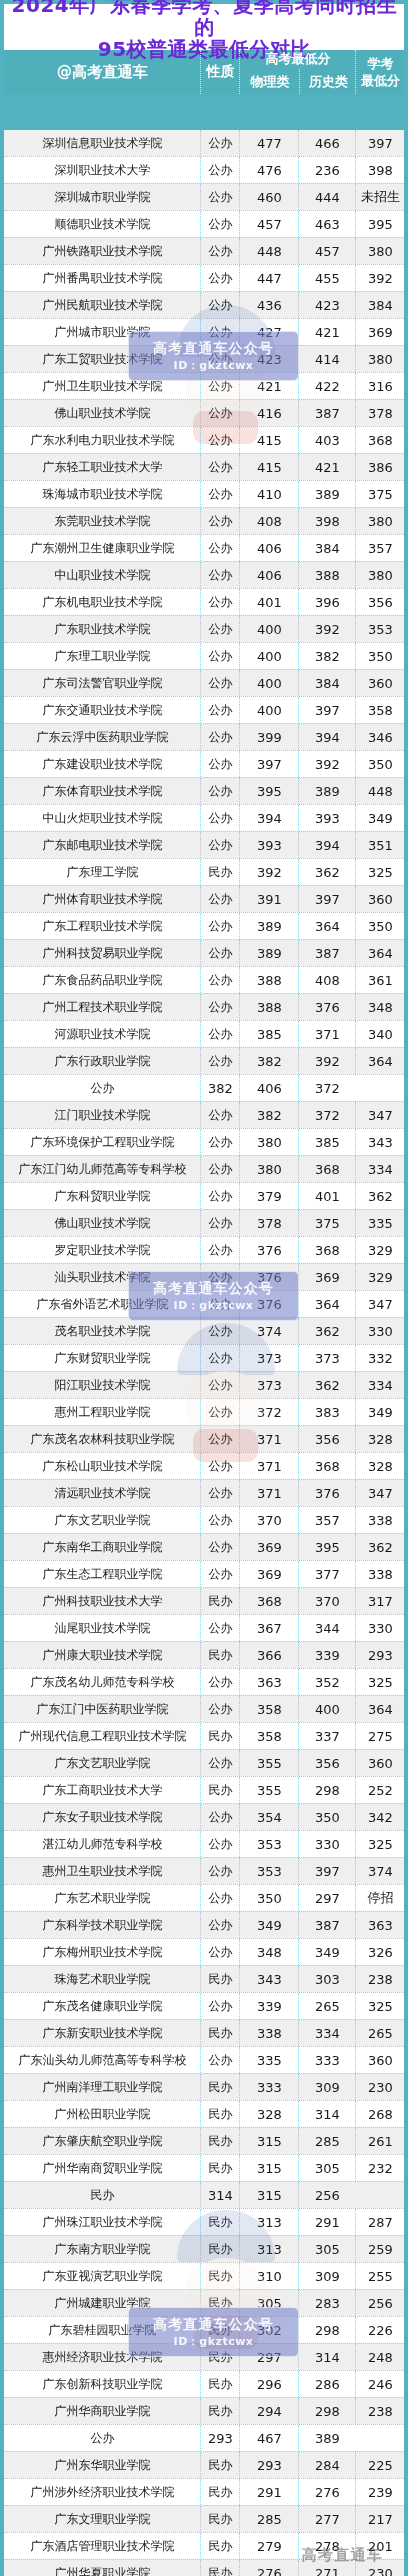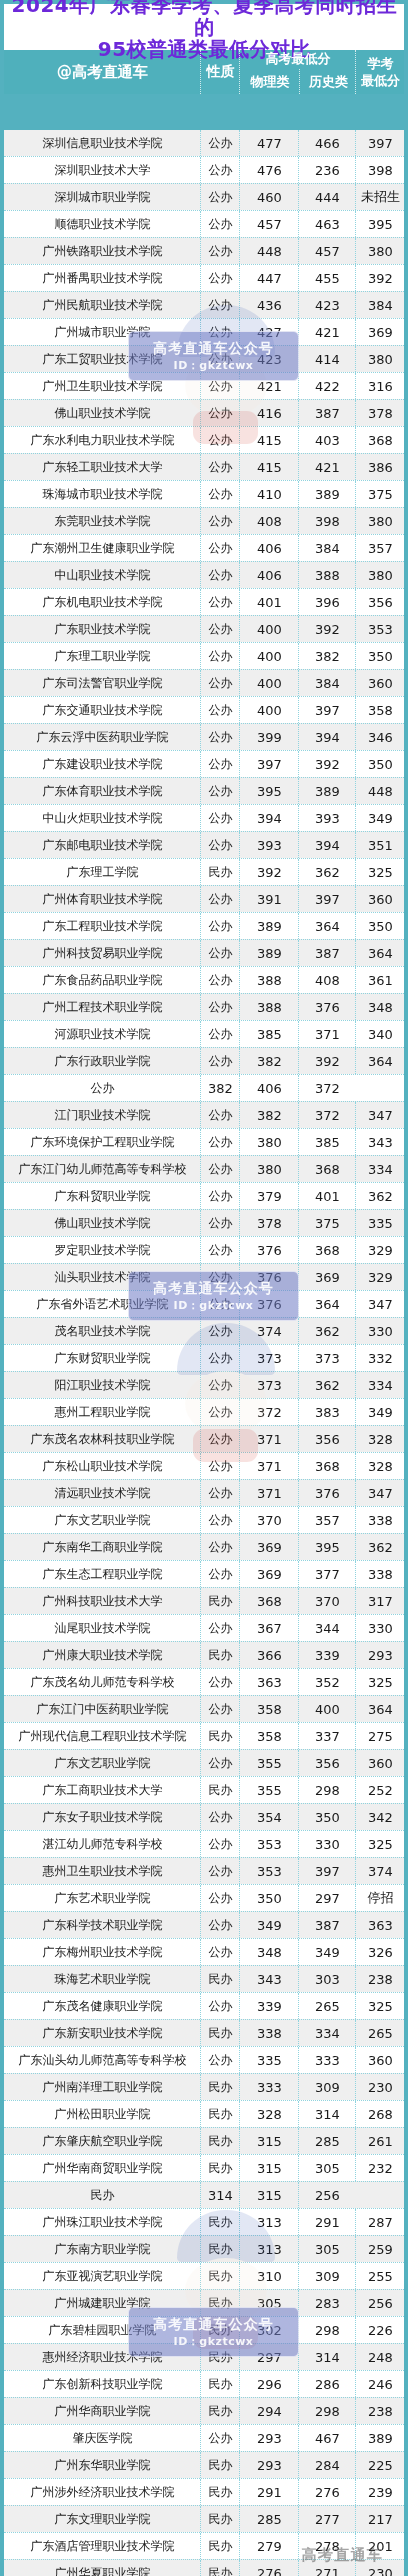--- a/index.html
+++ b/index.html
@@ -695,21 +695,20 @@
     <div class="cell c-num">246</div>
   </div>
       <div class="trow alt">
     <div class="cell c-name">广州华商职业学院</div>
     <div class="cell c-nature">民办</div>
     <div class="cell c-num">294</div>
     <div class="cell c-num">298</div>
     <div class="cell c-num">238</div>
   </div>
       <div class="trow">
-    <div class="cell c-name">肇庆医学院</div>
     <div class="cell c-nature">公办</div>
     <div class="cell c-num">293</div>
     <div class="cell c-num">467</div>
     <div class="cell c-num">389</div>
   </div>
       <div class="trow alt">
     <div class="cell c-name">广州东华职业学院</div>
     <div class="cell c-nature">民办</div>
     <div class="cell c-num">293</div>
     <div class="cell c-num">284</div>

